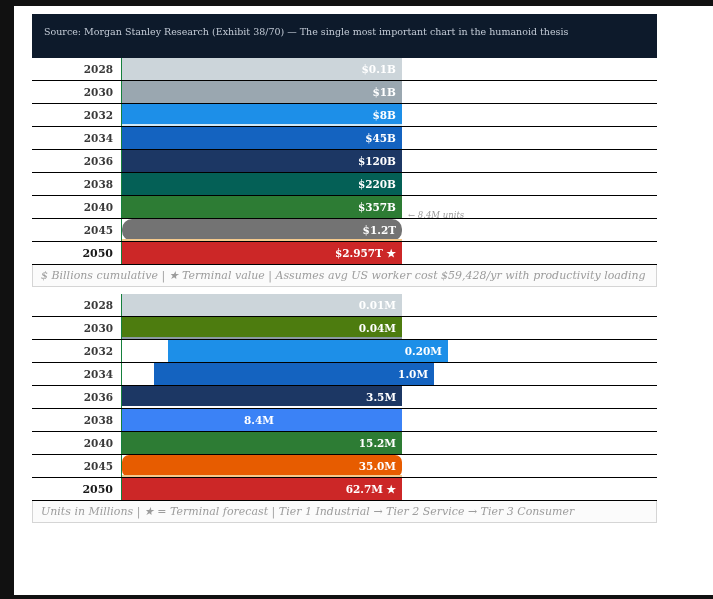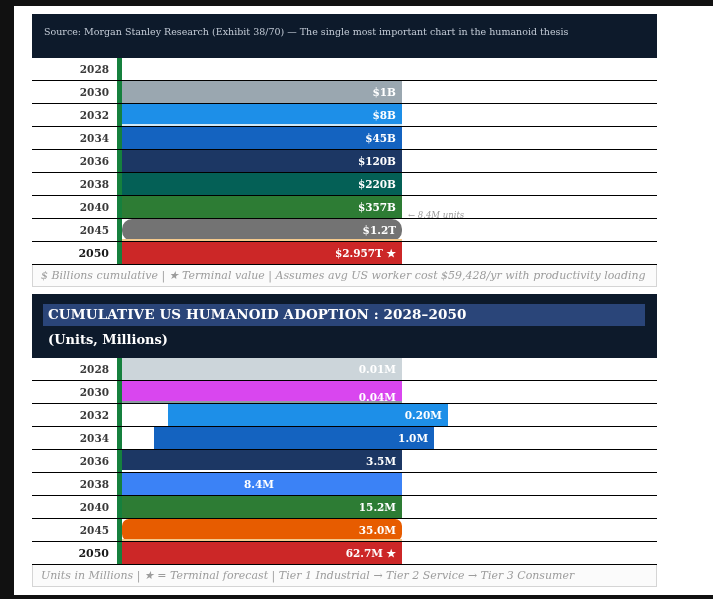--- a/index.html
+++ b/index.html
@@ -105,21 +105,21 @@
     text-align: left;
     padding-right: 8px;
     box-sizing: border-box;
     font-family: "DejaVu Serif", serif;
     font-size: 10.5px;
     font-weight: bold;
     color: #3a3a3a;
     display: flex;
     align-items: center;
     justify-content: flex-end;
-    border-right: 5px solid #15803d;
+    border-right: 1px solid #15803d;
   }
   .row.terminal .row-label { color: #1a1a1a; font-size: 11px; }
 
   .row-track {
     flex: 1 1 auto;
     position: relative;
   }
   .bar {
     position: absolute;
     left: 0;
@@ -182,20 +182,25 @@
   <div id="white-field"></div>
 
   <div class="chart-block" id="chart-1">
     <div class="chart-header">
       <div class="chart-subtitle">Source: Morgan Stanley Research (Exhibit 38/70) — The single most important chart in the humanoid thesis</div>
     </div>
     <div class="rows">
 
       <div class="row">
         <div class="row-label">2028</div>
+        <div class="row-track">
+          <div class="bar" style="background:#ccd5da;">
+            <span class="bar-value">$0.1B</span>
+          </div>
+        </div>
       </div>
 
       <div class="row">
         <div class="row-label">2030</div>
         <div class="row-track">
           <div class="bar" style="background:#9aa7b0;">
             <span class="bar-value">$1B</span>
           </div>
         </div>
       </div>
@@ -264,41 +269,35 @@
             <span class="bar-value">$2.957T ★</span>
           </div>
         </div>
       </div>
 
     </div>
     <div class="footnote">$ Billions cumulative | ★ Terminal value | Assumes avg US worker cost $59,428/yr with productivity loading</div>
   </div>
 
   <div class="chart-block" id="chart-2">
-    <div class="chart-header">
-      <div class="chart-title">
-        <span class="title-highlight">CUMULATIVE US HUMANOID ADOPTION : 2028–2050</span>
-      </div>
-      <div class="title-sub-line">(Units, Millions)</div>
-    </div>
     <div class="rows">
 
       <div class="row">
         <div class="row-label">2028</div>
         <div class="row-track">
           <div class="bar" style="background:#ccd5da;">
             <span class="bar-value">0.01M</span>
           </div>
         </div>
       </div>
 
       <div class="row">
         <div class="row-label">2030</div>
         <div class="row-track">
-          <div class="bar" style="background:#d946ef;align-items:flex-end;">
+          <div class="bar" style="background:#4d7c0f;">
             <span class="bar-value">0.04M</span>
             <span class="bar-underline" style="background:#8c9aa3;"></span>
           </div>
         </div>
       </div>
 
       <div class="row">
         <div class="row-label">2032</div>
         <div class="row-track">
           <div class="bar" style="background:#1d8fe8;margin-left:46px;">

